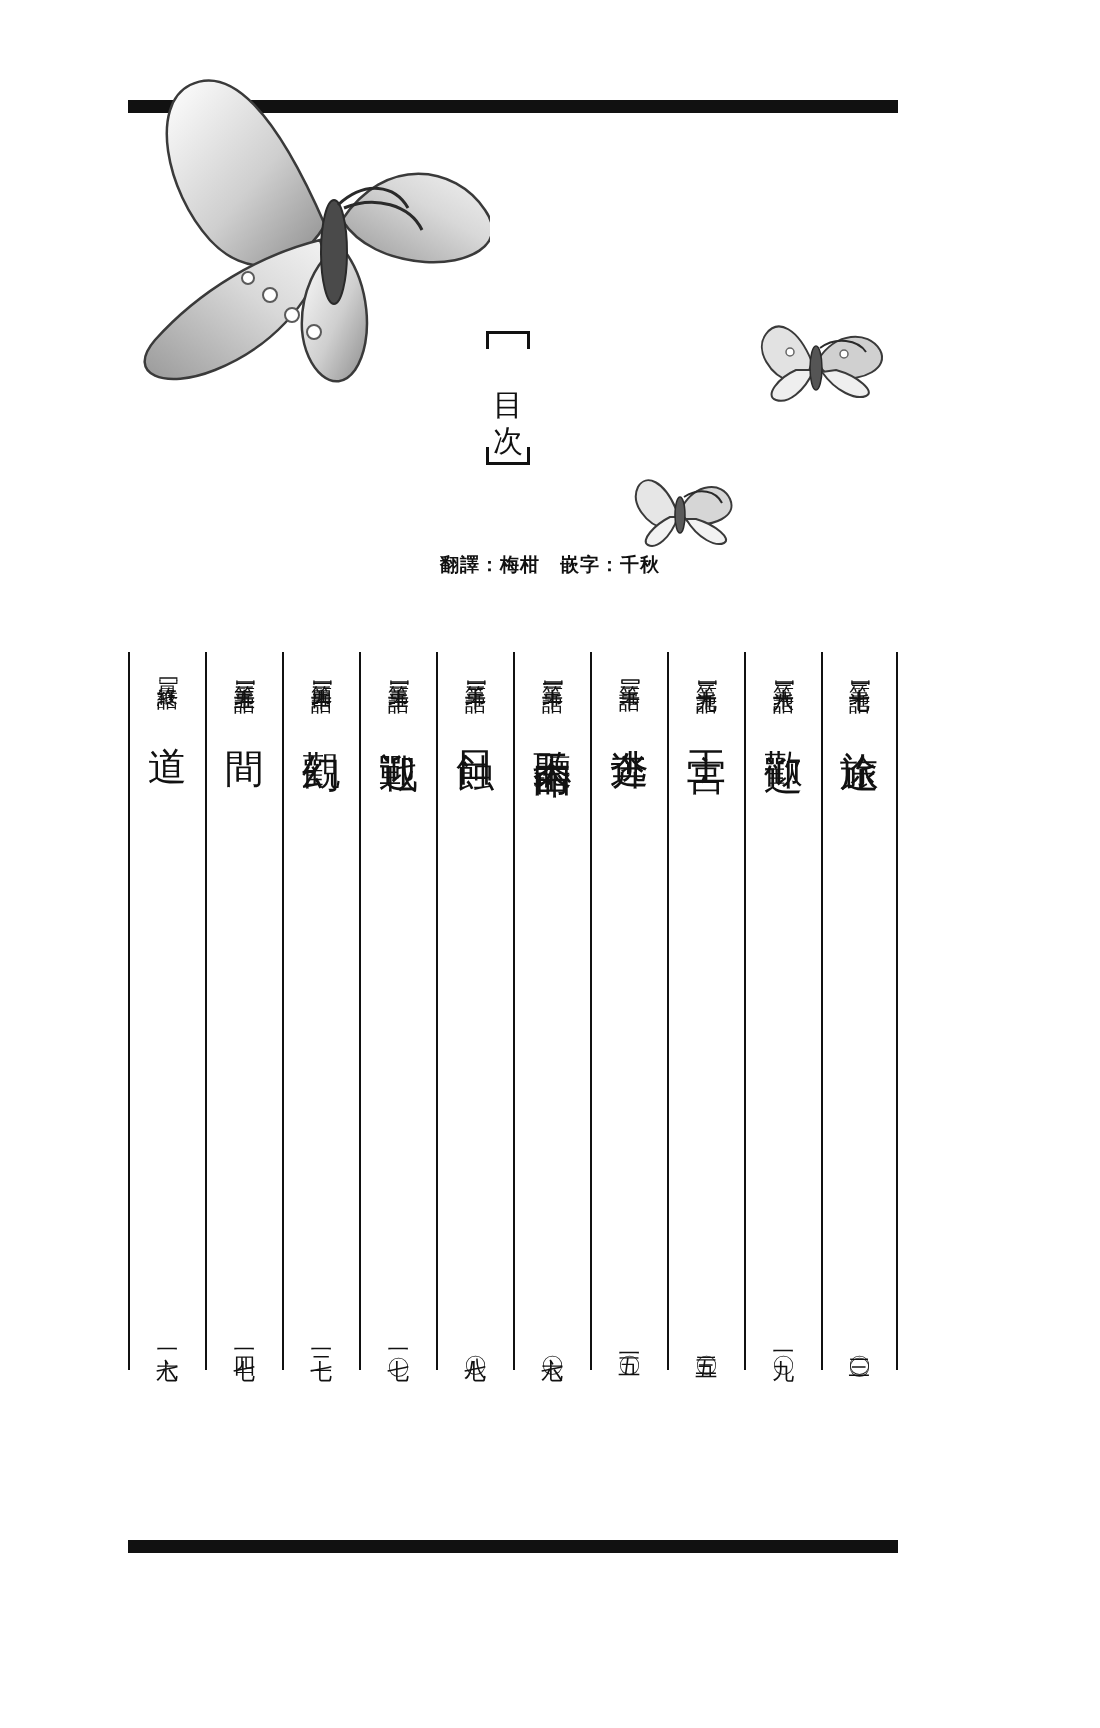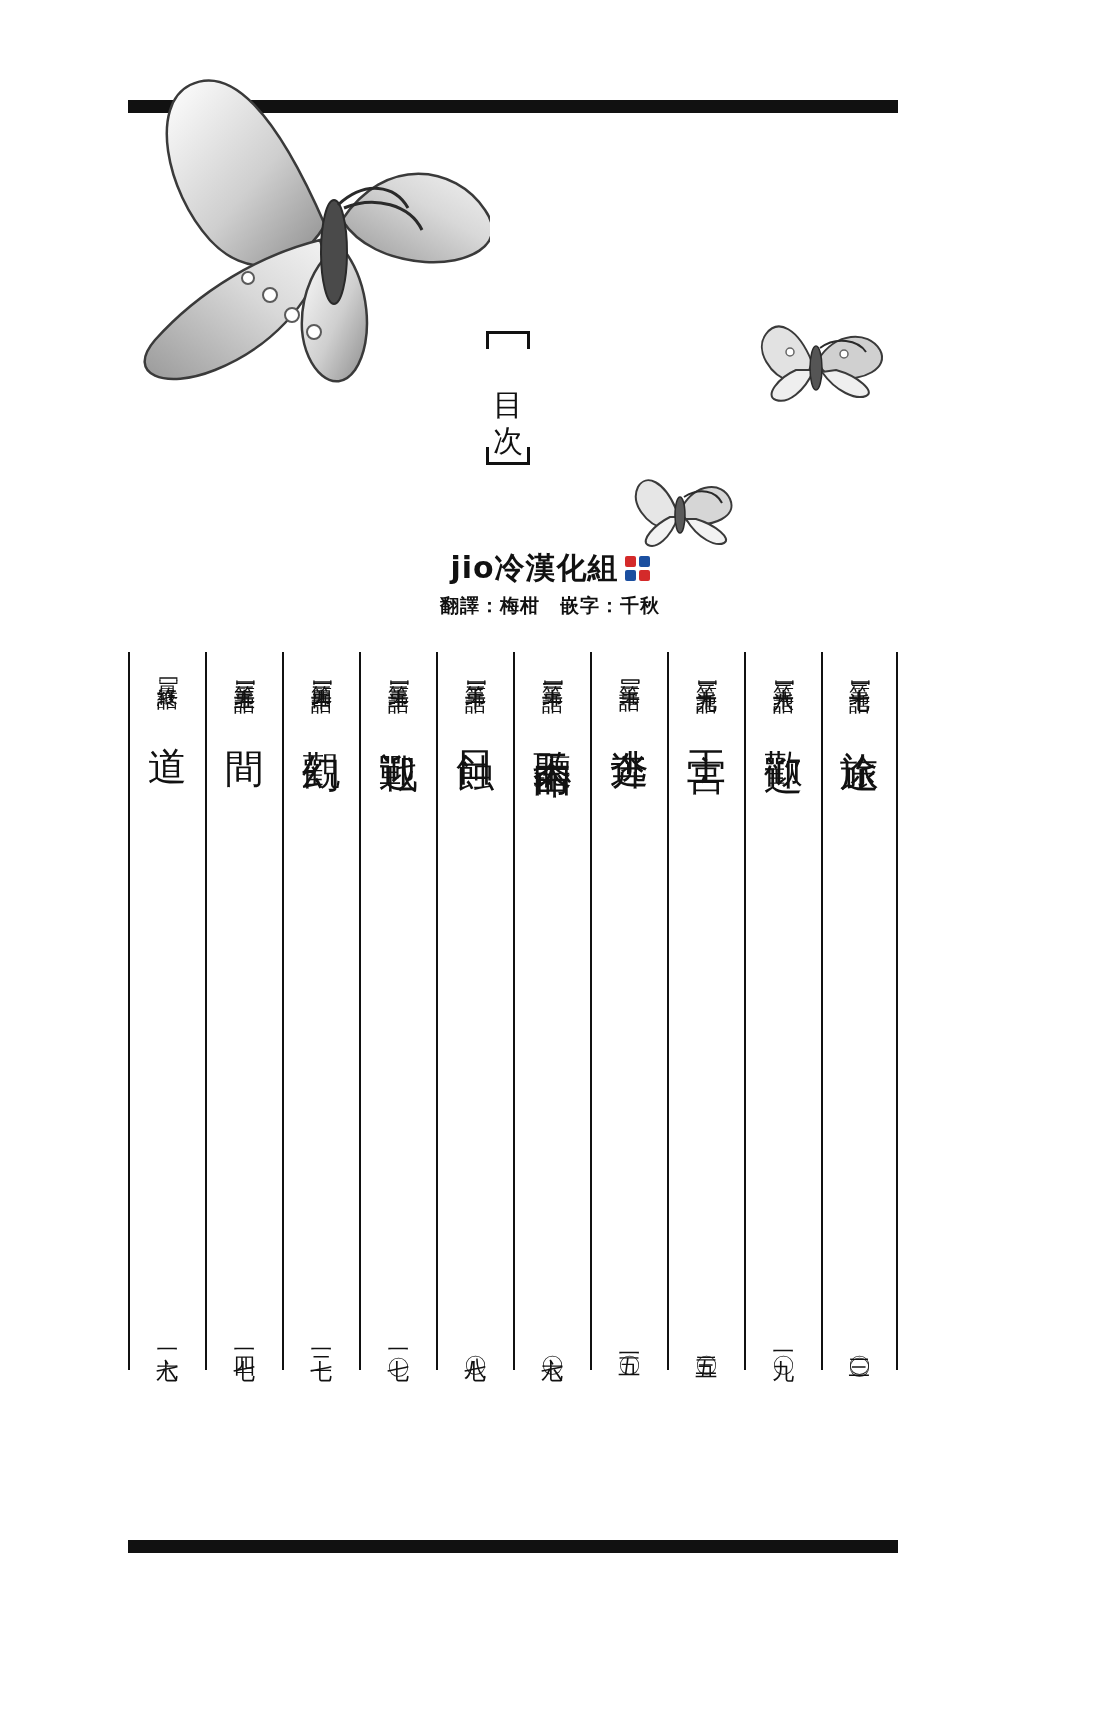--- a/index.html
+++ b/index.html
@@ -243,29 +243,20 @@
   <div class="bracket-top">
       <span class="bar"></span>
     </div>
   <div class="chars">目次</div>
   <div class="bracket-bottom">
       <span class="bar"></span>
     </div>
 </div>
 
 <div class="credit">
-  <div class="group">
-    <span>jio冷漢化組</span>
-    <span class="dots">
-      <i style="background:#d42a2a"></i>
-        <i style="background:#1b4fa0"></i>
-        <i style="background:#1b4fa0"></i>
-        <i style="background:#d42a2a"></i>
-    </span>
-  </div>
   <div class="staff">翻譯：梅柑　嵌字：千秋</div>
 </div>
 
 <div class="toc-grid">
 
   <div class="chap-col">
     <div class="chap-num">［第二十七話］</div>
     <div class="chap-title">旅途</div>
     <div class="chap-page">〇〇三</div>
   </div>

